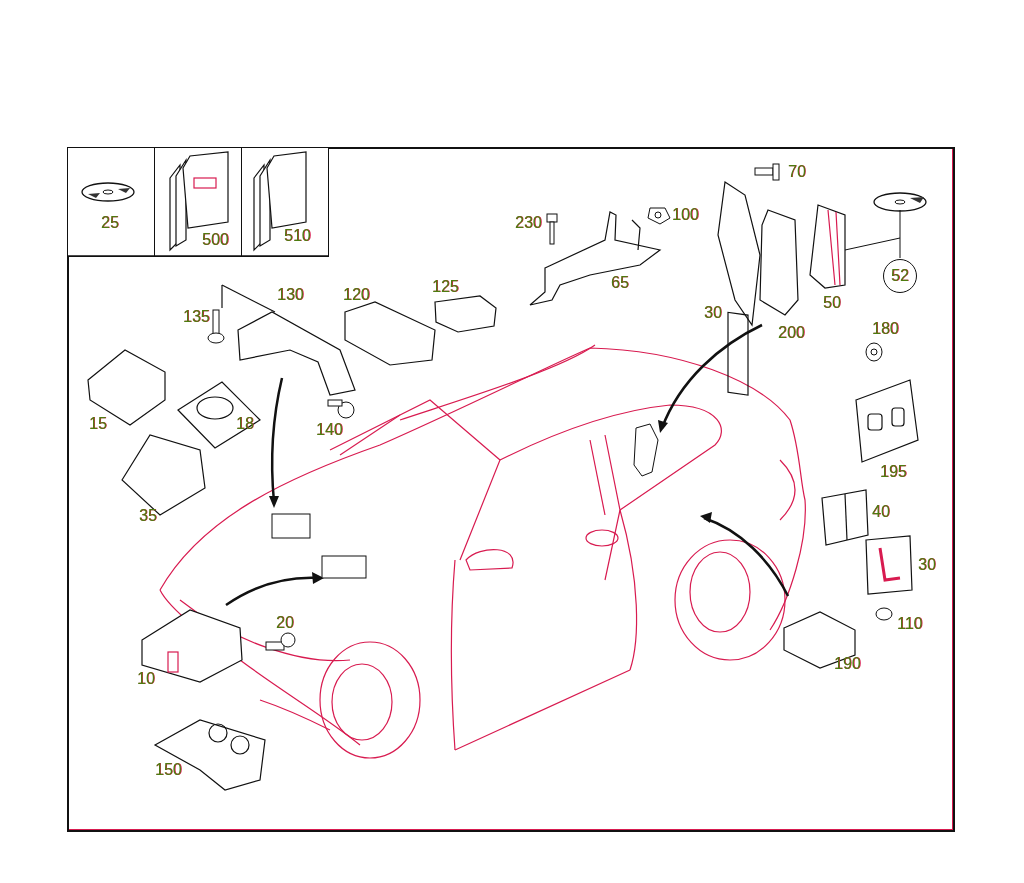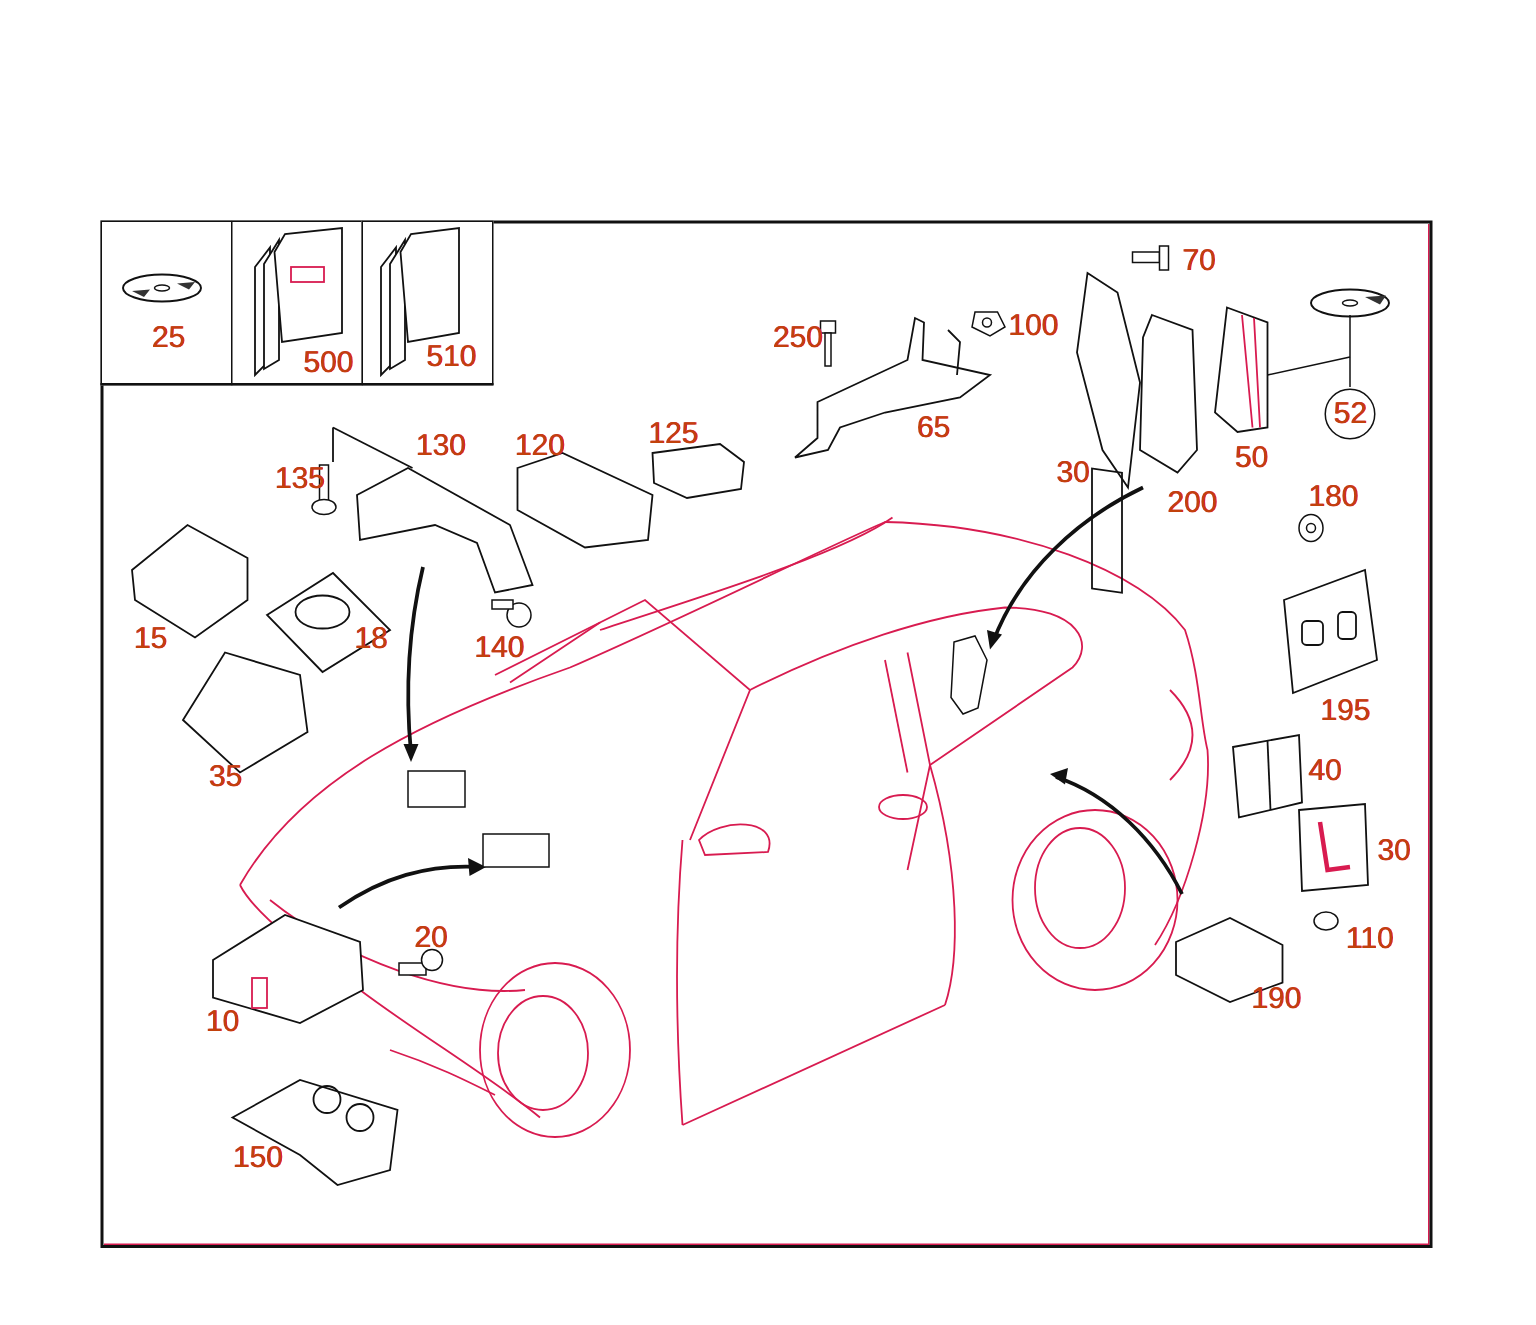--- a/index.html
+++ b/index.html
@@ -1,20 +1,20 @@
 <!DOCTYPE html>
 <html><head>
 <meta charset="utf-8">
 <style>
   html,body{margin:0;padding:0;background:#ffffff;}
   body{width:1024px;height:883px;position:relative;overflow:hidden;font-family:"Liberation Sans",sans-serif;}
   #diagram{position:absolute;left:0;top:0;width:1024px;height:883px;}
   .frame{position:absolute;left:67px;top:147px;width:888px;height:685px;border:2px solid #111;box-shadow:-1px -1px 0 #d81b50 inset;box-sizing:border-box;}
   .legend-box{position:absolute;top:147px;height:110px;border:1.5px solid #111;box-sizing:border-box;background:#fff;}
-  .lbl{position:absolute;font-size:20px;color:#c2410c;line-height:1;text-shadow:0.6px 0 0 #d81b50;}
+  .lbl{position:absolute;font-size:16px;color:#4d7c0f;line-height:1;text-shadow:0.6px 0 0 #d81b50;}
   .lbl.circ{width:34px;height:34px;border:1.5px solid #111;border-radius:50%;display:flex;align-items:center;justify-content:center;box-sizing:border-box;background:#fff;}
   svg{position:absolute;left:0;top:0;}
   .part{cursor:pointer;}
 </style>
 </head>
 <body>
 
 <div id="diagram">
 
   <div class="frame"></div>
@@ -192,21 +192,21 @@
       <path d="M155 745 L200 720 L265 740 L260 780 L225 790 L200 770 Z"></path>
       <circle cx="218" cy="733" r="9" fill="none"></circle>
       <circle cx="240" cy="745" r="9" fill="none"></circle>
     </g>
   </svg>
 
   <div class="lbl" style="left:101px;top:215px;">25</div>
   <div class="lbl" style="left:202px;top:232px;">500</div>
   <div class="lbl" style="left:284px;top:228px;">510</div>
 
-  <div class="lbl" style="left:515px;top:215px;">250</div>
+  <div class="lbl" style="left:515px;top:215px;">230</div>
   <div class="lbl" style="left:672px;top:207px;">100</div>
   <div class="lbl" style="left:611px;top:275px;">65</div>
   <div class="lbl" style="left:788px;top:164px;">70</div>
   <div class="lbl" style="left:704px;top:305px;">30</div>
   <div class="lbl" style="left:778px;top:325px;">200</div>
   <div class="lbl" style="left:823px;top:295px;">50</div>
   <div class="lbl circ" style="left:883px;top:259px;">52</div>
 
   <div class="lbl" style="left:183px;top:309px;">135</div>
   <div class="lbl" style="left:277px;top:287px;">130</div>

